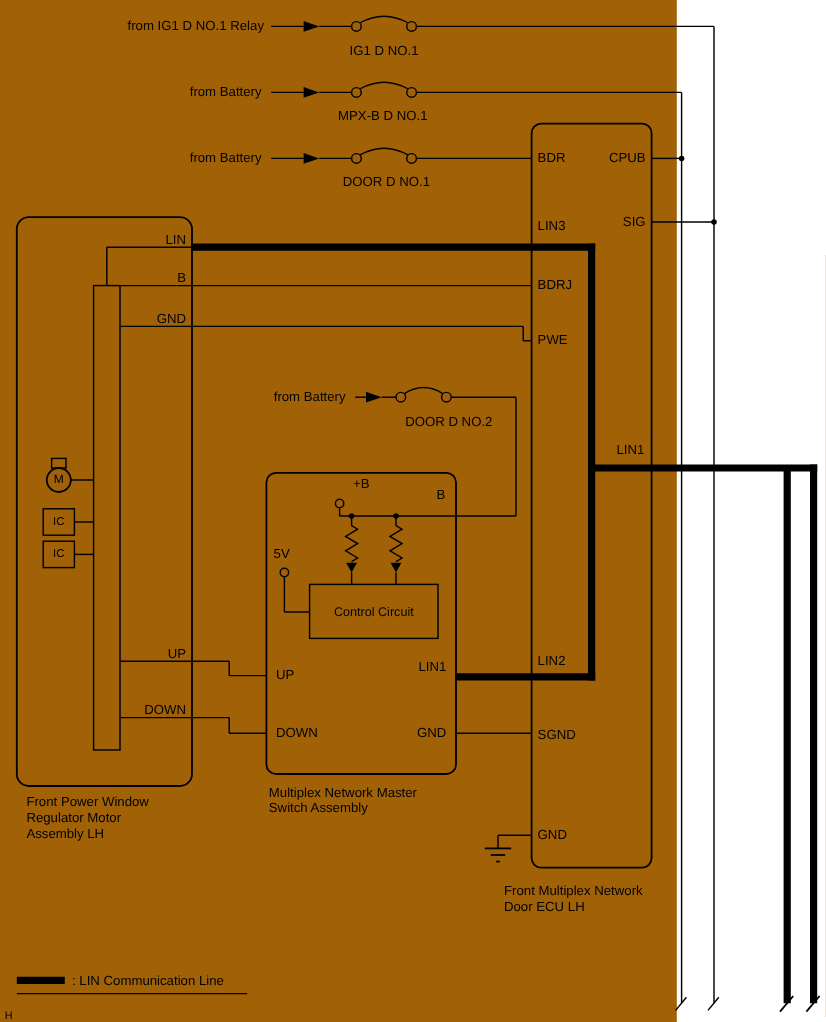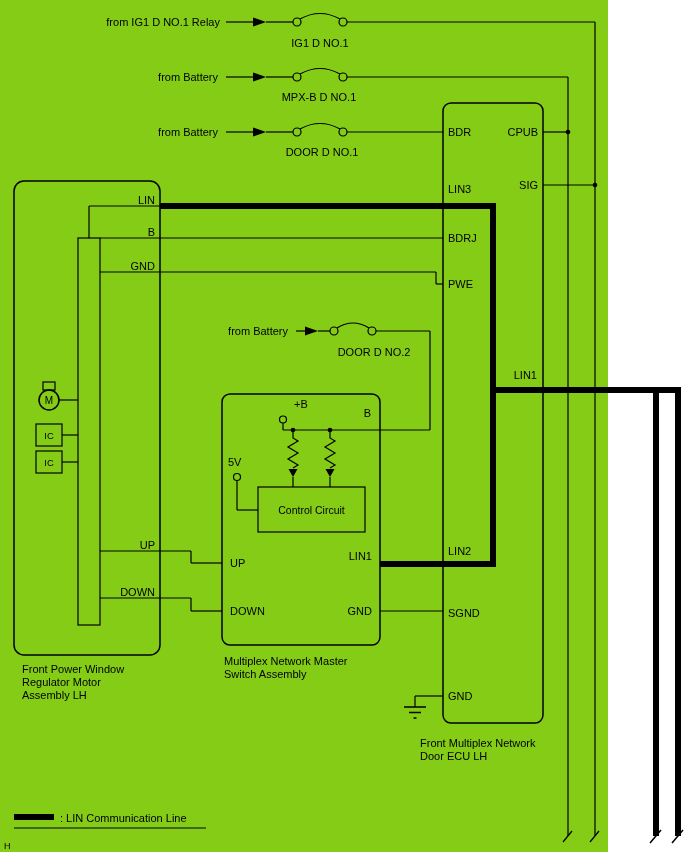--- a/index.html
+++ b/index.html
@@ -1,16 +1,16 @@
 <!DOCTYPE html>
 <html><head>
 <meta charset="utf-8">
 <style>
   html,body{margin:0;padding:0;background:#ffffff;}
-  .page{width:608px;height:852px;position:relative;background:#84cc16;}
+  .page{width:564px;height:852px;position:relative;background:#a16207;}
   svg{display:block;font-family:"Liberation Sans",sans-serif;}
   text{fill:#000;font-size:11px;dominant-baseline:central;}
   .cap{font-size:11px;}
   .w{stroke:#000;stroke-width:1.2;fill:none;}
   .w15{stroke:#000;stroke-width:1.5;fill:none;}
   .box{stroke:#000;stroke-width:1.5;fill:none;}
   .ibox{stroke:#000;stroke-width:1.2;fill:none;}
   .thick{stroke:#000;stroke-width:6;fill:none;}
   .dot{fill:#000;stroke:none;}
   .tri{fill:#000;stroke:none;}

